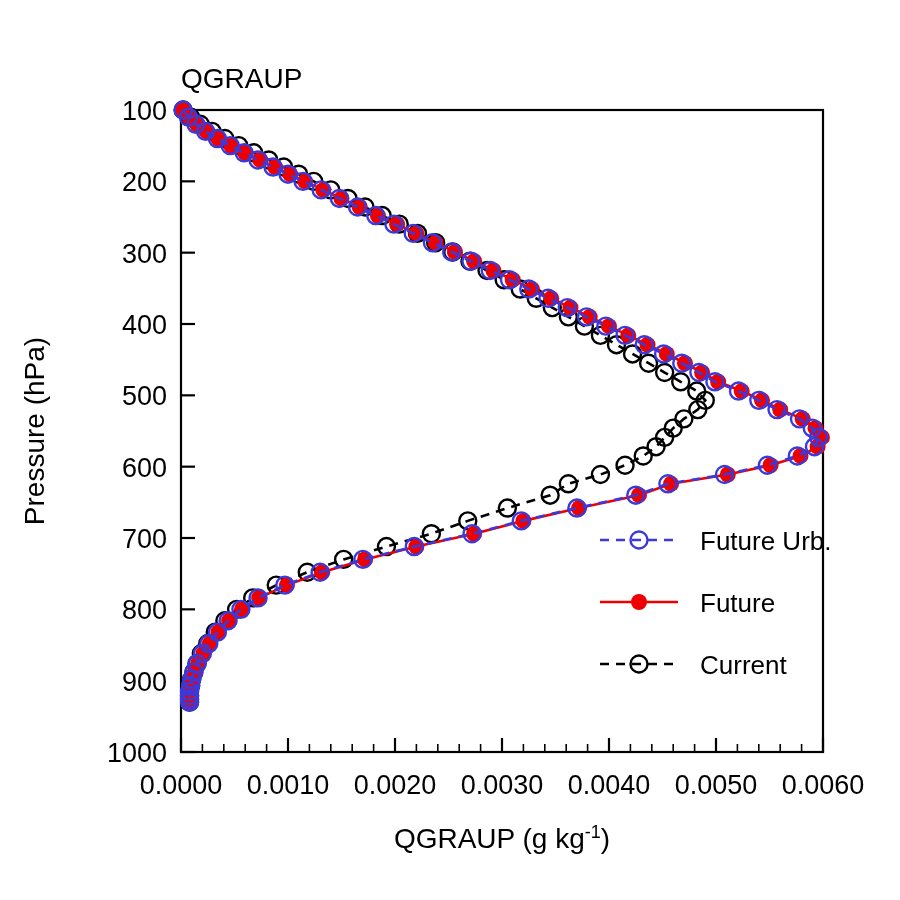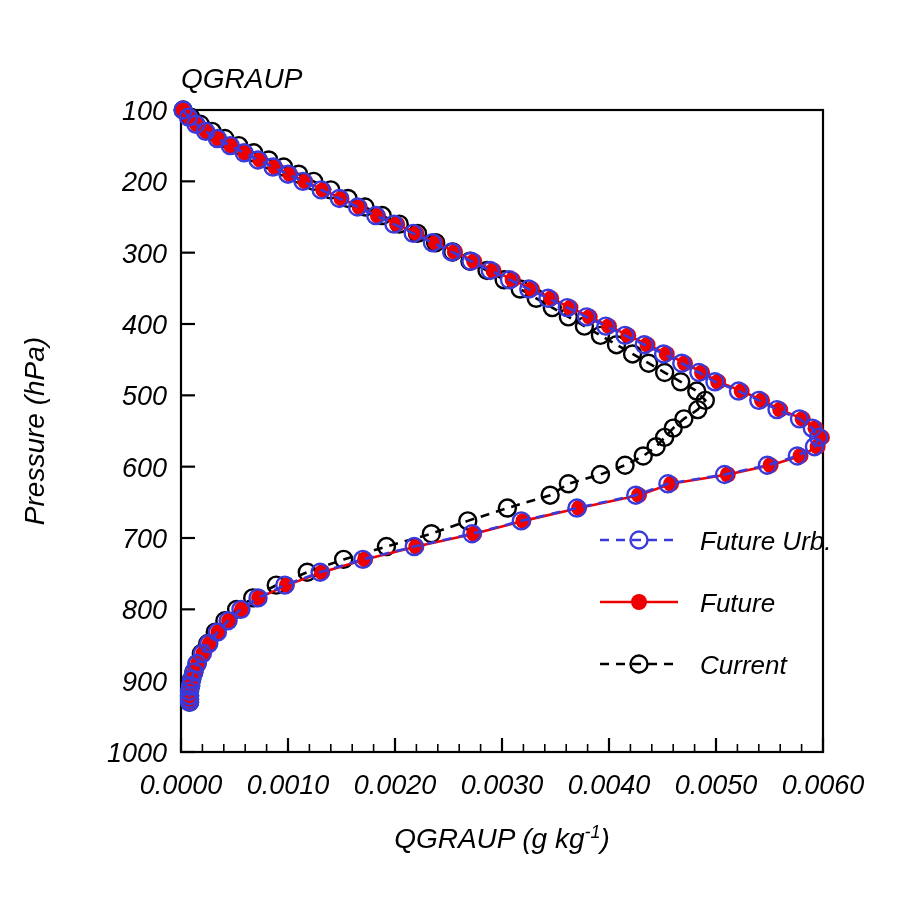--- a/index.html
+++ b/index.html
@@ -7,21 +7,20 @@
     padding: 0;
     background: #ffffff;
   }
   #page {
     position: relative;
     width: 900px;
     height: 900px;
     background: #ffffff;
     font-family: "Liberation Sans", sans-serif;
     overflow: hidden;
-    font-style: italic;
   }
   svg.plot {
     position: absolute;
     left: 0;
     top: 0;
     width: 900px;
     height: 900px;
     display: block;
   }
   text {

